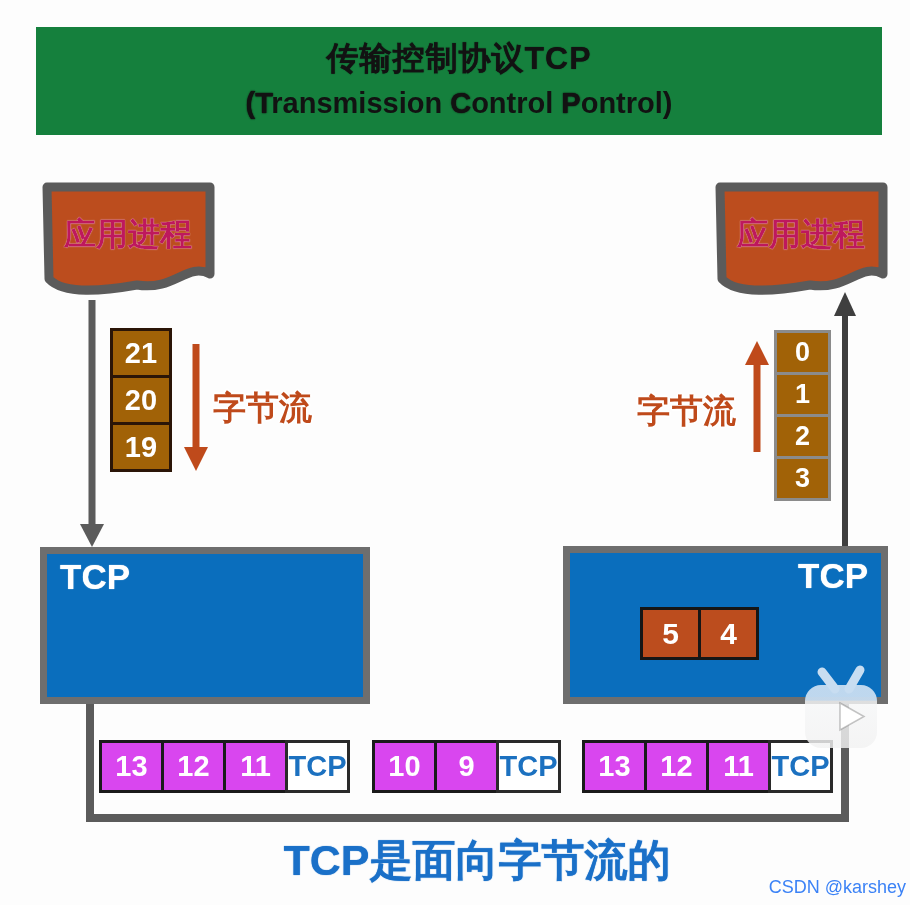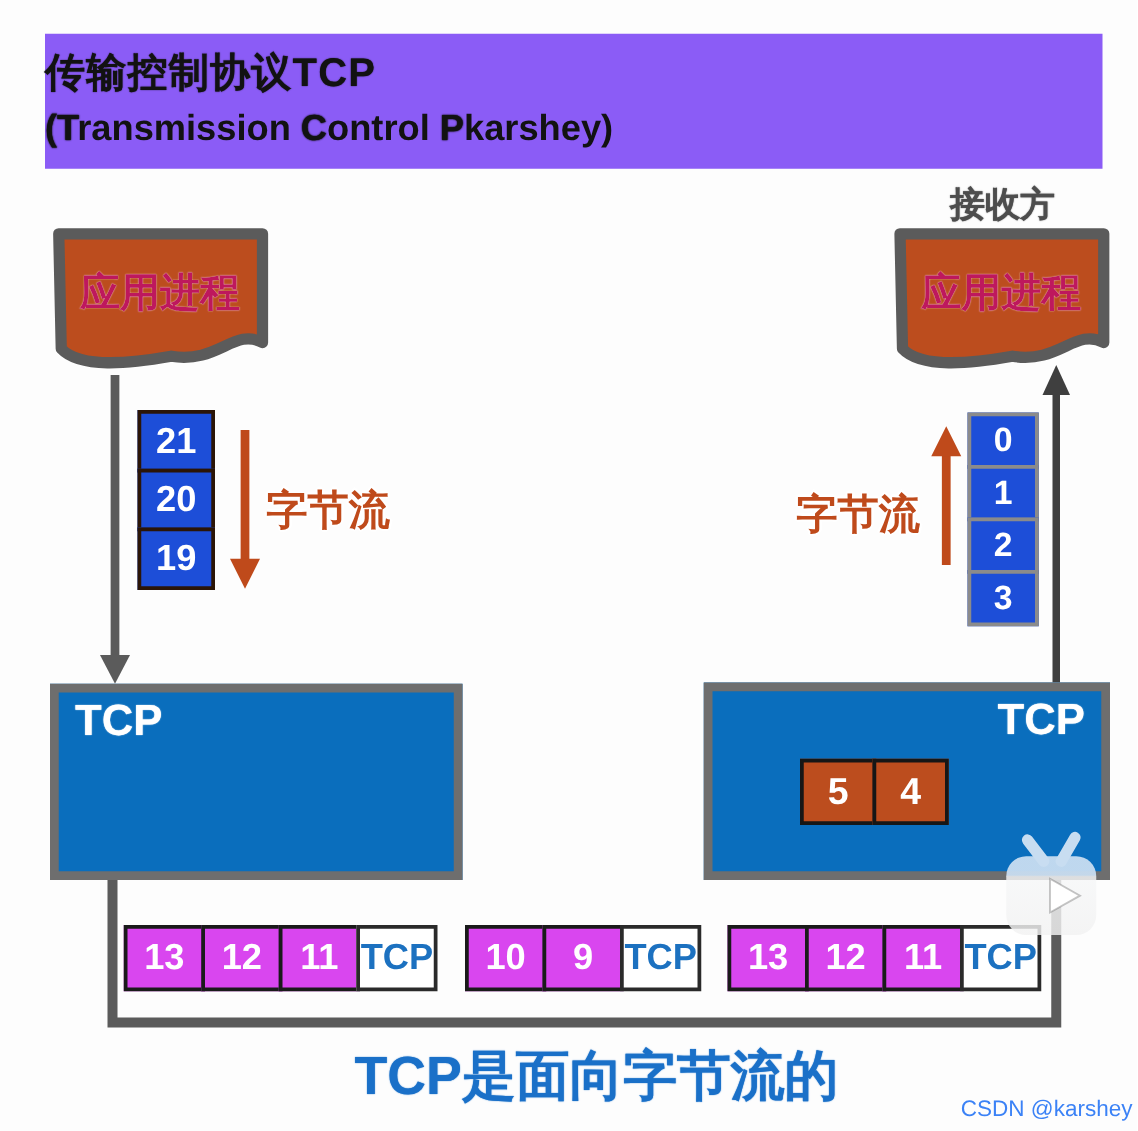--- a/index.html
+++ b/index.html
@@ -4,21 +4,21 @@
 <style>
   html,body{margin:0;padding:0;background:#fff;}
   .canvas{
     position:relative;width:910px;height:905px;background:#fdfdfd;overflow:hidden;
     font-family:"Liberation Sans","DejaVu Sans",sans-serif;
   }
   svg{display:block;}
   .connectors{position:absolute;left:0;top:0;z-index:1;}
 
   
-  .banner{position:absolute;left:36px;top:27px;width:846px;height:108px;background:#8b5cf6;z-index:2;}
+  .banner{position:absolute;left:36px;top:27px;width:846px;height:108px;background:#15803d;z-index:2;text-align:center;}
   .banner-title{margin-top:10px;font-size:32px;font-weight:bold;color:#121212;text-shadow:0 0 1px #121212;letter-spacing:1px;}
   .banner-subtitle{margin-top:6px;font-size:29px;font-weight:bold;color:#121212;}
   .banner-subtitle .heavy{text-shadow:0 0 1.3px #121212, 0 0 1.3px #121212;}
 
   
   .role{position:absolute;top:145px;font-size:28px;font-weight:bold;color:#4d4d4d;text-align:center;z-index:2;text-shadow:0 0 1px #4d4d4d;}
   .role-left{left:40px;width:176px;}
   .role-right{left:712px;width:180px;}
 
   
@@ -26,21 +26,21 @@
   .proc-left{left:38px;top:181px;}
   .proc-right{left:711px;top:181px;}
   .proc-label{position:absolute;left:0;top:32px;width:100%;text-align:center;
     font-size:32px;font-weight:bold;color:#be185d;text-shadow:0 0 1px #fff;}
 
   
   .stack{position:absolute;display:flex;flex-direction:column;z-index:3;}
   .stack-left{left:110px;top:328px;}
   .stack-right{left:774px;top:330px;}
   .stack-cell{box-sizing:border-box;display:flex;align-items:center;justify-content:center;
-    background:#1d4ed8;color:#fff;font-weight:bold;}
+    background:#a16207;color:#fff;font-weight:bold;}
   .stack-left .stack-cell{width:62px;height:50px;border:3px solid #2b1507;margin-top:-3px;font-size:29px;}
   .stack-right .stack-cell{width:57px;height:45px;border:3px solid #8b8b8b;margin-top:-3px;font-size:27px;}
   .stack .stack-cell:first-child{margin-top:0;}
 
   
   .stream-label{position:absolute;font-size:33px;font-weight:bold;color:#BF4A1B;z-index:3;
     text-shadow:-2px 0 0 #fff,2px 0 0 #fff,0 -2px 0 #fff,0 2px 0 #fff,-1px -1px 0 #fff,1px 1px 0 #fff,-1px 1px 0 #fff,1px -1px 0 #fff;}
   .stream-label-left{left:213px;top:386px;}
   .stream-label-right{left:637px;top:389px;}
 
@@ -100,24 +100,23 @@
       <polygon points="196,471 184,447 208,447" fill="#BF4A1B"></polygon>
     </g>
     <g>
       <line x1="757" y1="363" x2="757" y2="452" stroke="#BF4A1B" stroke-width="7"></line>
       <polygon points="757,341 745,365 769,365" fill="#BF4A1B"></polygon>
     </g>
   </svg>
 
   <div class="banner">
     <div class="banner-title">传输控制协议TCP</div>
-    <div class="banner-subtitle"><span class="heavy">(T</span><span>ransmission </span><span class="heavy">C</span><span>ontrol </span><span class="heavy">P</span><span>karshey)</span></div>
+    <div class="banner-subtitle"><span class="heavy">(T</span><span>ransmission </span><span class="heavy">C</span><span>ontrol </span><span class="heavy">P</span><span>ontrol)</span></div>
   </div>
 
-  <div class="role role-right">接收方</div>
 
   <div class="proc proc-left">
     <svg width="180" height="124" viewBox="0 0 180 124">
       <path d="M 9 6 L 172 6 L 172 93 C 149 81 137 110 99 104 C 65 110 26 114 11 98 Z" fill="#BC4D1E" stroke="#5b5b5b" stroke-width="9" stroke-linejoin="round"></path>
     </svg>
     <span class="proc-label">应用进程</span>
   </div>
   <div class="proc proc-right">
     <svg width="180" height="124" viewBox="0 0 180 124">
       <path d="M 9 6 L 172 6 L 172 93 C 149 81 137 110 99 104 C 65 110 26 114 11 98 Z" fill="#BC4D1E" stroke="#5b5b5b" stroke-width="9" stroke-linejoin="round"></path>

